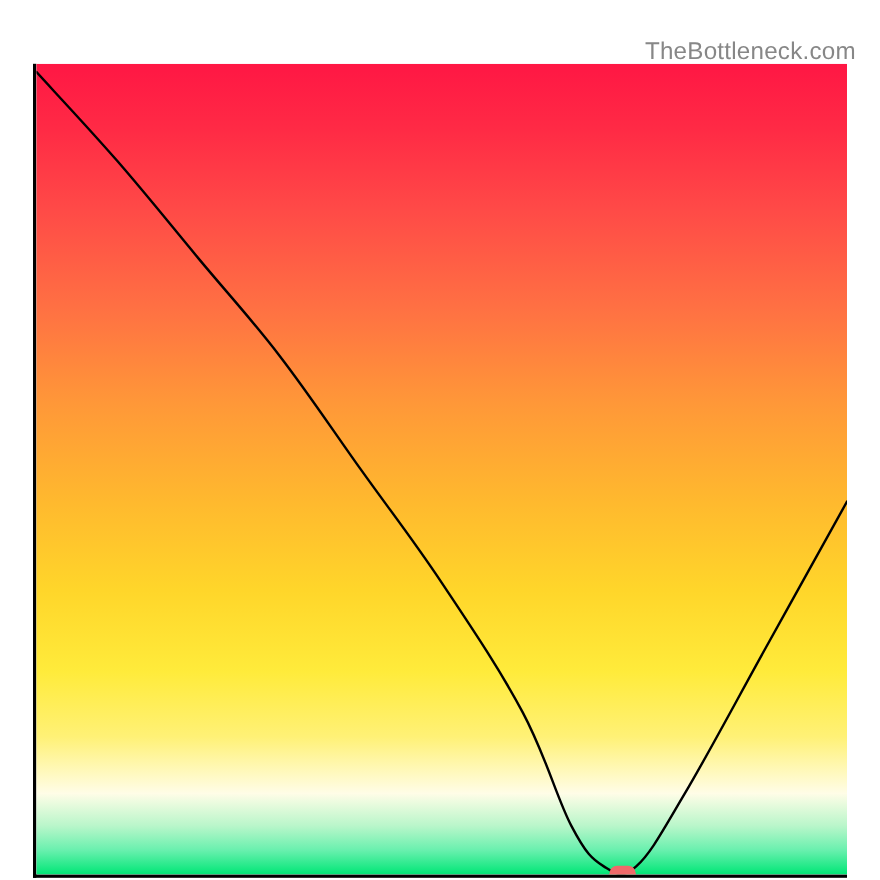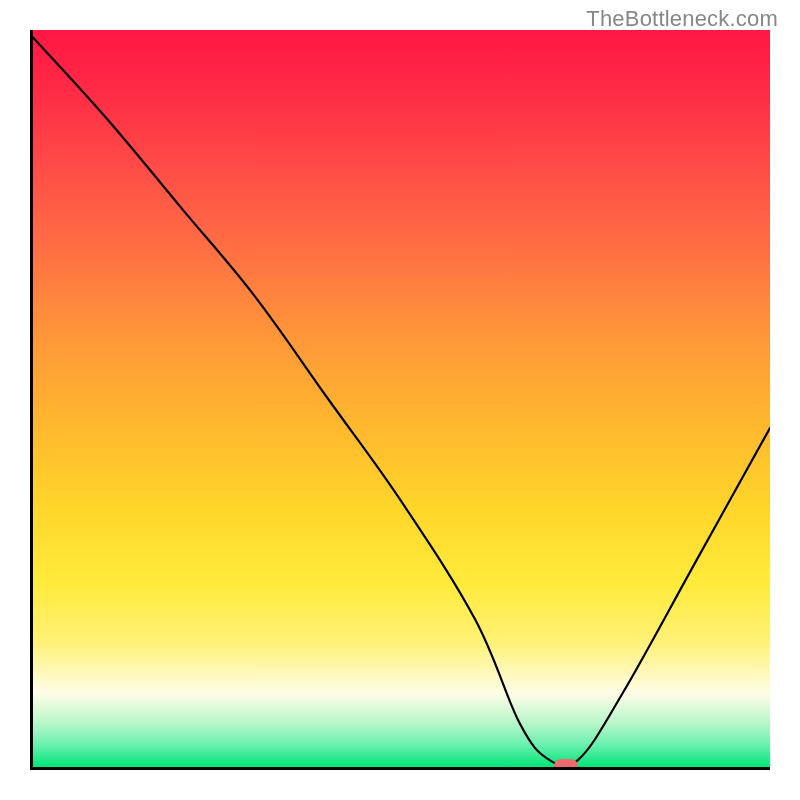--- a/index.html
+++ b/index.html
@@ -8,20 +8,21 @@
     width: 800px;
     height: 800px;
     background: #ffffff;
     font-family: Arial, Helvetica, sans-serif;
     overflow: hidden;
   }
   .chart-wrap {
     position: relative;
     width: 800px;
     height: 628px;
+    margin-top: 28px;
   }
   .plot-area {
     position: absolute;
     left: 30px;
     top: 30px;
     width: 740px;
     height: 740px;
     box-sizing: border-box;
     border-left: 3px solid #000;
     border-bottom: 3px solid #000;

